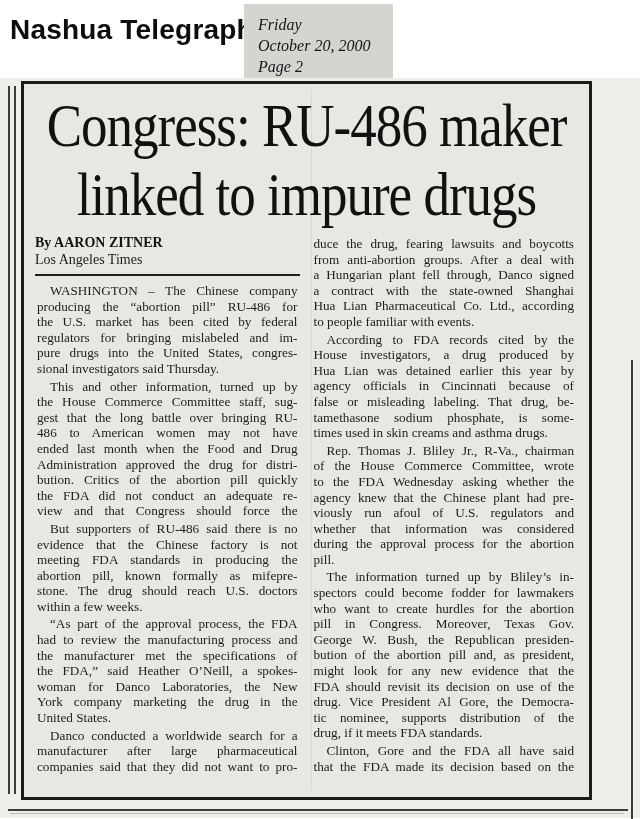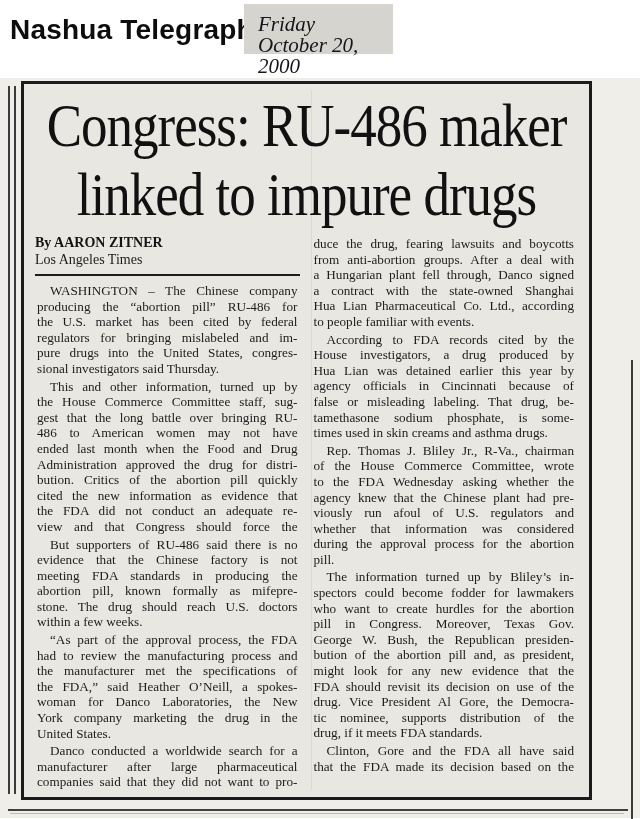--- a/index.html
+++ b/index.html
@@ -14,26 +14,26 @@
 
   
   .nameplate {
     position: absolute; left: 10px; top: 14px;
     font-family: "Liberation Sans", sans-serif;
     font-weight: bold; font-size: 28px; letter-spacing: 0.2px;
     color: #0d0d0d;
   }
   .datebox {
     position: absolute; left: 244px; top: 4px;
-    width: 149px; height: 50px;
+    width: 149px; height: 80px;
     background: #d6d4cf;
     box-sizing: border-box;
     padding: 10px 0 0 14px;
     font-style: italic;
-    font-size: 21px; line-height: 21px;
+    font-size: 16px; line-height: 21px;
     color: #15151a;
   }
 
   
   .scan-sheet {
     position: absolute; left: 0; top: 78px;
     width: 640px; height: 740px;
     background: #f0eee9;
   }
 
@@ -149,21 +149,20 @@
           <div class="tline pend">sional investigators said Thursday.</div>
         </div>
         <div class="para">
           <div class="tline first">This and other information, turned up by</div>
           <div class="tline">the House Commerce Committee staff, sug-</div>
           <div class="tline">gest that the long battle over bringing RU-</div>
           <div class="tline">486 to American women may not have</div>
           <div class="tline">ended last month when the Food and Drug</div>
           <div class="tline">Administration approved the drug for distri-</div>
           <div class="tline">bution. Critics of the abortion pill quickly</div>
-          <div class="tline">cited the new information as evidence that</div>
           <div class="tline">the FDA did not conduct an adequate re-</div>
           <div class="tline">view and that Congress should force the</div>
         </div>
         <div class="para">
           <div class="tline first">But supporters of RU-486 said there is no</div>
           <div class="tline">evidence that the Chinese factory is not</div>
           <div class="tline">meeting FDA standards in producing the</div>
           <div class="tline">abortion pill, known formally as mifepre-</div>
           <div class="tline">stone. The drug should reach U.S. doctors</div>
           <div class="tline pend">within a few weeks.</div>

